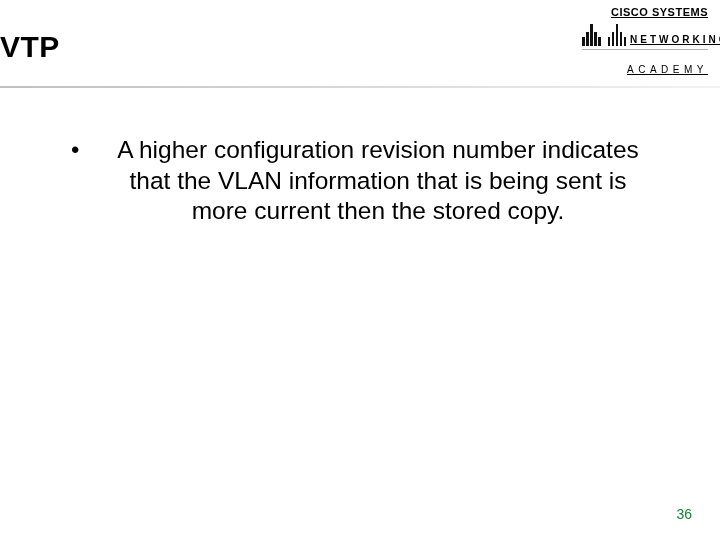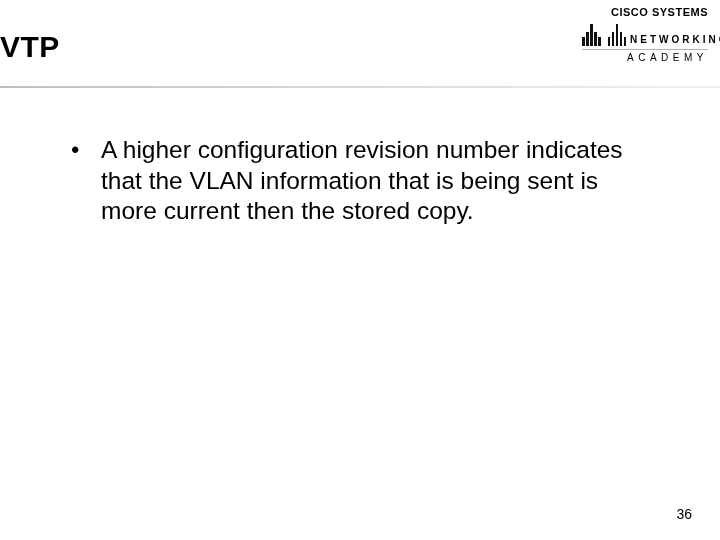--- a/index.html
+++ b/index.html
@@ -1,32 +1,32 @@
 <!DOCTYPE html>
 <html><head>
 <meta charset="utf-8">
 <style>
   * { margin: 0; padding: 0; box-sizing: border-box; }
   html, body { width: 720px; height: 540px; background: #fff; font-family: Arial, Helvetica, sans-serif; }
   .slide { position: relative; width: 720px; height: 540px; }
   .header { position: relative; height: 88px; width: 100%; }
   .header-underline { position: absolute; left: 0; right: 0; top: 86px; height: 2px; background: linear-gradient(to right, rgba(0,0,0,0.25),rgba(0,0,0,0.05)); }
   .title { position: absolute; top: 30px; left: 0; right: 0; font-size: 30px; font-weight: bold; color: #000; letter-spacing: 0.5px; }
-  .logo { position: absolute; top: 6px; right: 12px; width: 126px; height: 74px; }
+  .logo { position: absolute; top: 6px; right: 12px; width: 126px; height: 74px; text-decoration: underline; }
   .logo-top { font-size: 11px; font-weight: bold; color: #000; text-align: right; letter-spacing: 0.5px; }
   .logo-mid { display: flex; align-items: flex-end; gap: 4px; margin-top: 2px; }
   .bars { display: flex; align-items: flex-end; gap: 1.5px; height: 26px; }
   .bars span { display: inline-block; width: 2.5px; background: #111; }
   .logo-right { display: flex; flex-direction: column; font-weight: bold; letter-spacing: 3px; font-size: 10px; color: #000; line-height: 1.2; }
-  .logo-bottom { font-size: 10px; letter-spacing: 4.5px; color: #000; border-top: 1px solid rgba(0,0,0,0.3); margin-top: 3px; padding-top: 2px; text-align: right; }
+  .logo-bottom { font-size: 10px; letter-spacing: 4.5px; color: #000; border-top: 1px solid rgba(0,0,0,0.3); margin-top: 3px; padding-top: 14px; text-align: right; }
   .body { position: absolute; top: 135px; left: 65px; right: 65px; }
   .bullets { list-style: none; }
-  .bullets li { position: relative; padding-left: 36px; font-size: 24.5px; line-height: 1.25; color: #000; margin-bottom: 2px; }
+  .bullets li { position: relative; padding-left: 36px; font-size: 24.5px; line-height: 1.25; color: #000; margin-bottom: 2px; text-align: center; }
   .bullets li::before { content: "•"; position: absolute; left: 6px; top: 0; font-size: 24px; }
-  .footer-num { position: absolute; right: 28px; bottom: 18px; font-size: 14px; color: #000000; }
+  .footer-num { position: absolute; right: 28px; bottom: 18px; font-size: 14px; color: #15803d; }
 </style>
 </head>
 <body>
 
 <div class="slide">
   <div class="header">
     <div class="title">VTP</div>
     <div class="logo">
       <div class="logo-top">CISCO SYSTEMS</div>
       <div class="logo-mid">

